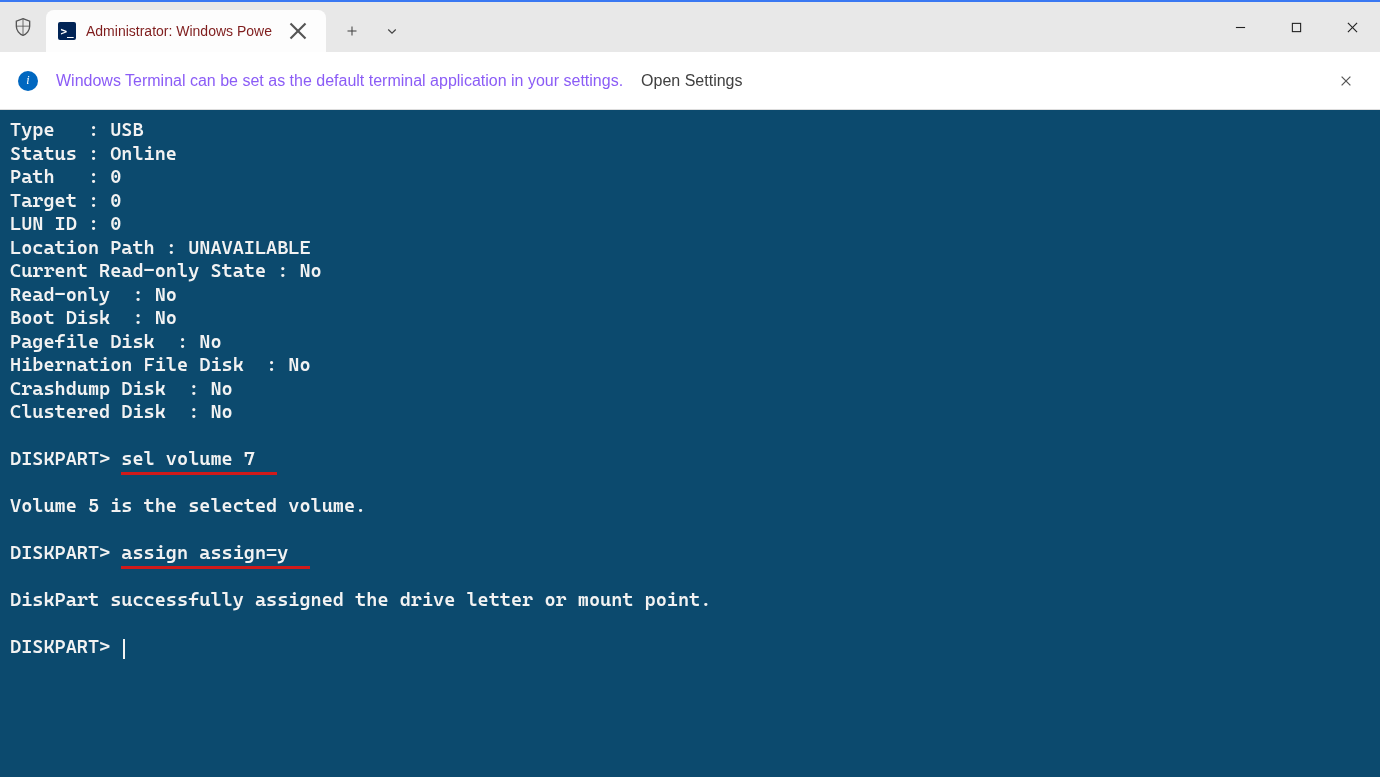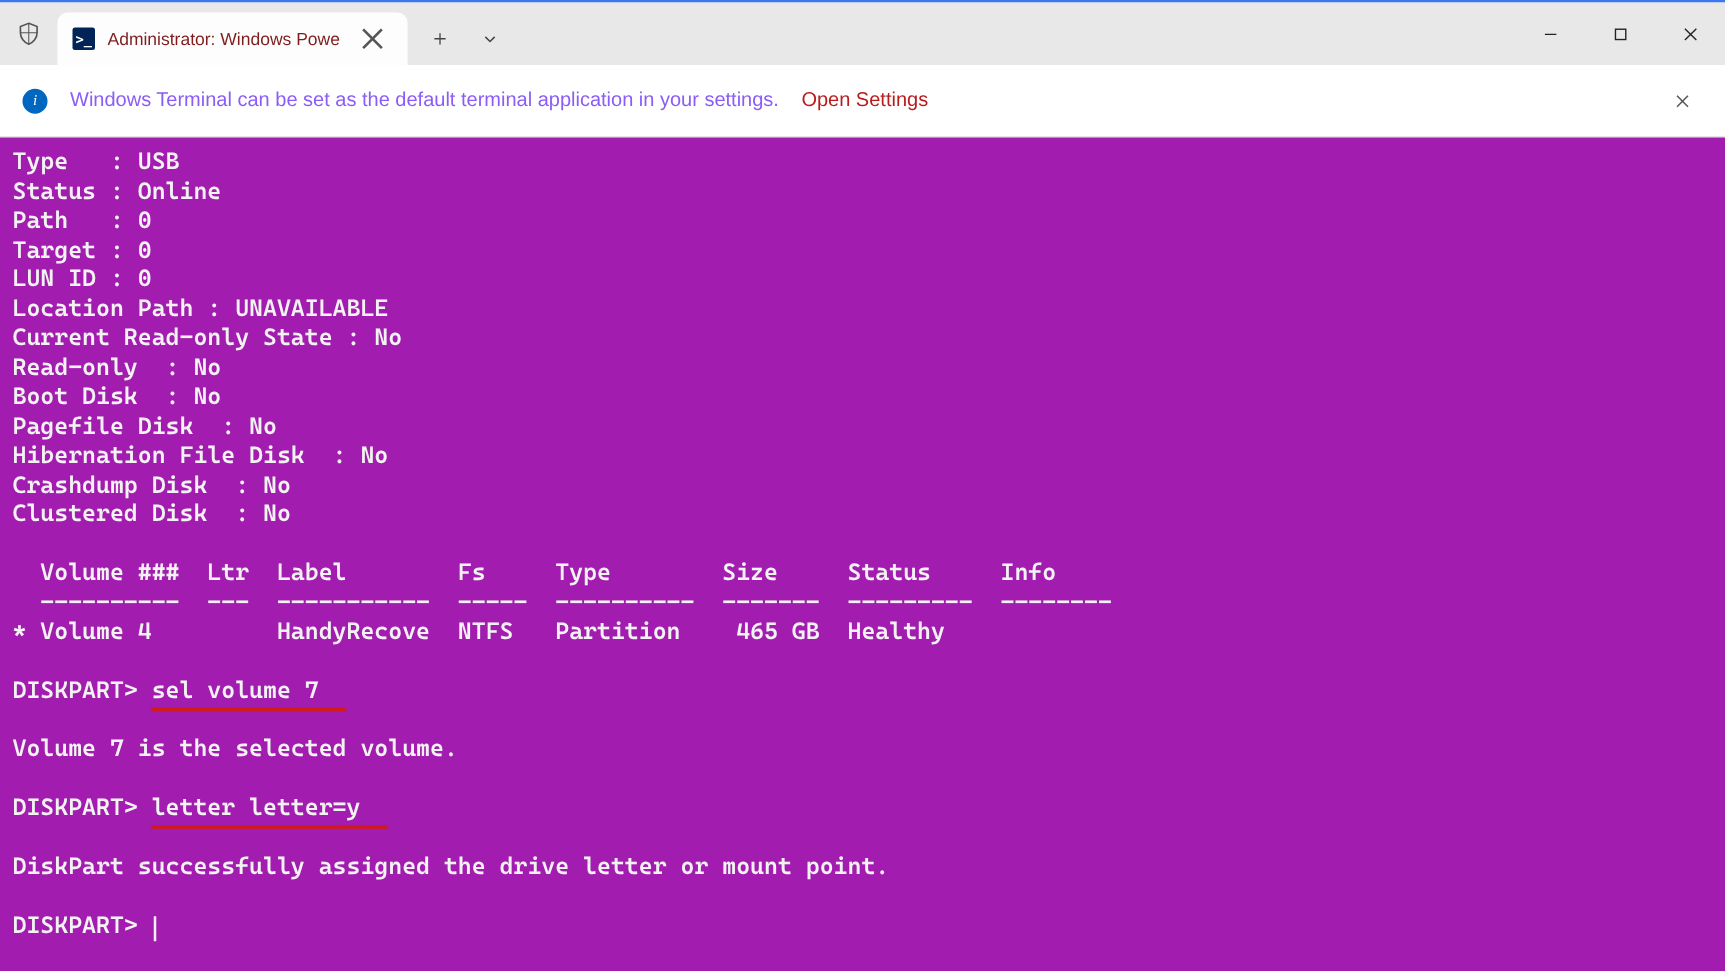--- a/index.html
+++ b/index.html
@@ -15,24 +15,24 @@
   .tab-close { width: 24px; height: 24px; display: flex; align-items: center; justify-content: center; border-radius: 4px; cursor: pointer; color: #555; font-size: 14px;}
   .tab-actions { display: flex; align-items: center; gap: 4px; margin-left: 8px; margin-top: 8px; }
   .icon-btn { width: 36px; height: 36px; display: flex; align-items: center; justify-content: center; color: #444; font-size: 16px; border-radius: 4px; cursor: pointer; }
   .icon-btn svg { width: 12px; height: 12px; }
   .window-controls { margin-left: auto; display: flex; }
   .win-btn { width: 56px; height: 50px; display: flex; align-items: center; justify-content: center; color: #222; cursor: pointer; }
   .win-btn svg { width: 11px; height: 11px; }
   .infobar { display: flex; align-items: center; height: 58px; background: #ffffff; border-bottom: 1px solid #ddd; padding: 0 18px; }
   .info-icon { width: 20px; height: 20px; border-radius: 50%; background: #0067c0; color: #fff; display: flex; align-items: center; justify-content: center; font-size: 12px; font-family: Georgia, serif; font-style: italic; margin-right: 18px; }
   .info-text { font-size: 16px; color: #8b5cf6; margin-right: 18px; }
-  .info-link { font-size: 16px; color: #b91c1c; cursor: pointer; }
+  .info-link { font-size: 16px; color: #404040; cursor: pointer; }
   .info-close { margin-left: auto; width: 32px; height: 32px; display: flex; align-items: center; justify-content: center; cursor: pointer; color: #555; }
   .info-close svg { width: 14px; height: 14px; }
-  .terminal { flex: 1; background: #a21caf; color: #f2f2f2; font-family: "Cascadia Mono", Consolas, monospace; font-size: 19px; line-height: 23.5px; padding: 8px 10px 4px 10px; white-space: pre; overflow: hidden; font-weight: 600; position: relative; }
+  .terminal { flex: 1; background: #0c4a6e; color: #f2f2f2; font-family: "Cascadia Mono", Consolas, monospace; font-size: 19px; line-height: 23.5px; padding: 8px 10px 4px 10px; white-space: pre; overflow: hidden; font-weight: 600; position: relative; }
   .terminal .ul { position: relative; }
   .terminal .ul::after { content: ""; position: absolute; left: 0; right: -22px; bottom: -6px; height: 3px; background: #d11a1a; }
   .terminal .ul2 { position: relative; }
   .terminal .ul2::after { content: ""; position: absolute; left: 0; right: -22px; bottom: -6px; height: 3px; background: #d11a1a; }
   .cursor { display:inline-block; width:2px; height:20px; background:#f2f2f2; vertical-align: text-bottom; margin-left:2px; position: relative; top: 2px;}
 </style>
 </head>
 <body>
 
 <div class="window">
@@ -108,26 +108,22 @@
 LUN ID : 0
 Location Path : UNAVAILABLE
 Current Read-only State : No
 Read-only  : No
 Boot Disk  : No
 Pagefile Disk  : No
 Hibernation File Disk  : No
 Crashdump Disk  : No
 Clustered Disk  : No
 </span>
-<span>  Volume ###  Ltr  Label        Fs     Type        Size     Status     Info
-  ----------  ---  -----------  -----  ----------  -------  ---------  --------
-* Volume 4         HandyRecove  NTFS   Partition    465 GB  Healthy
-</span>
 <span>DISKPART&gt; </span><span class="ul">sel volume 7</span>
 
-<span>Volume 7 is the selected volume.</span>
+<span>Volume 5 is the selected volume.</span>
 
-<span>DISKPART&gt; </span><span class="ul2">letter letter=y</span>
+<span>DISKPART&gt; </span><span class="ul2">assign assign=y</span>
 
 <span>DiskPart successfully assigned the drive letter or mount point.</span>
 
 <span>DISKPART&gt; </span><span class="cursor"></span></div>
 </div>
 
 </body></html>

